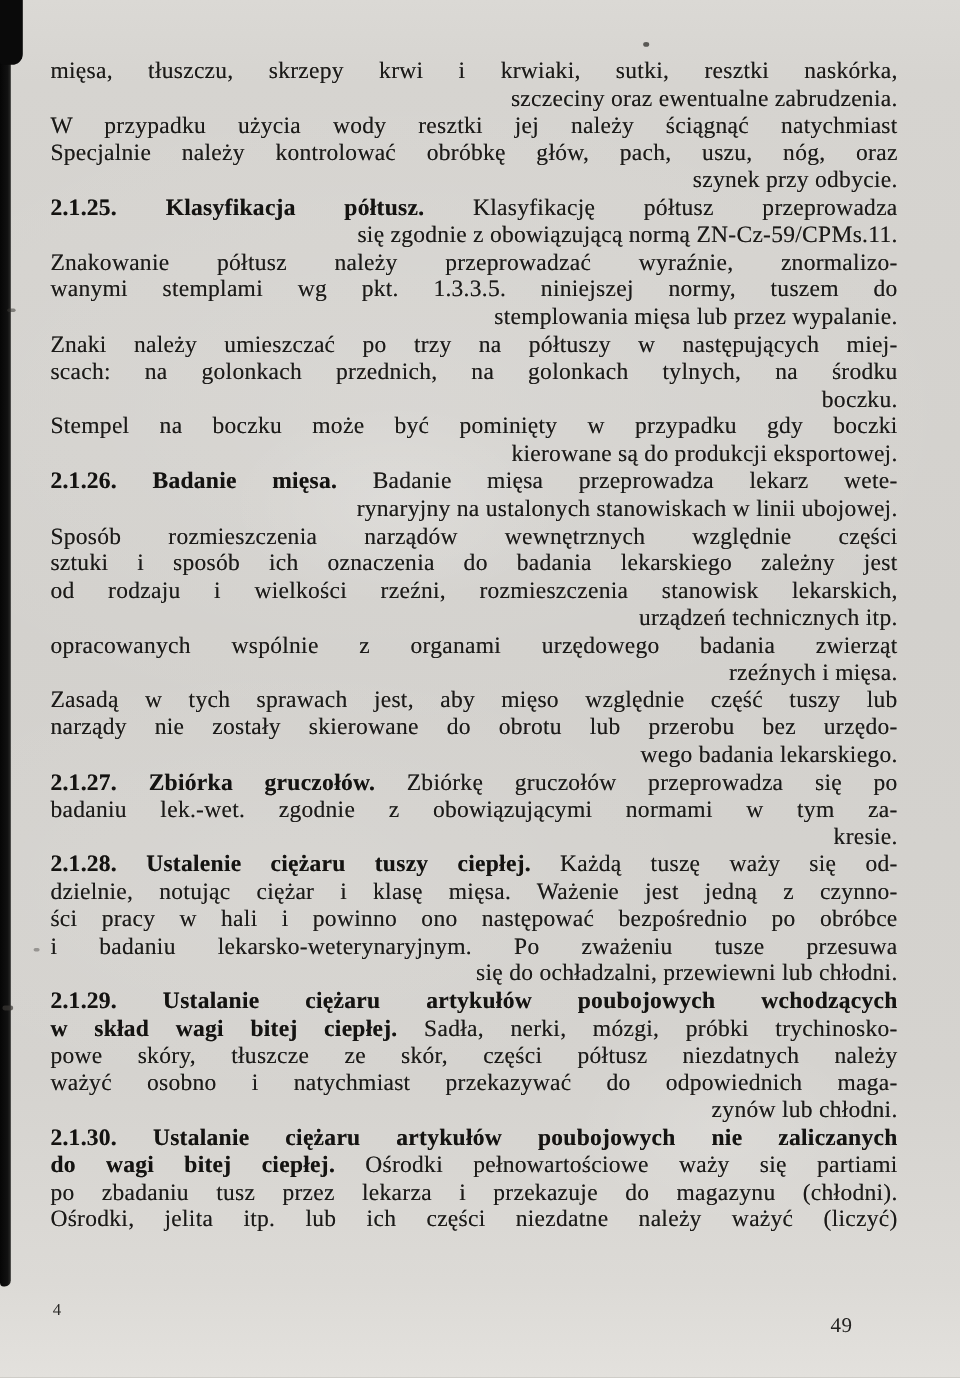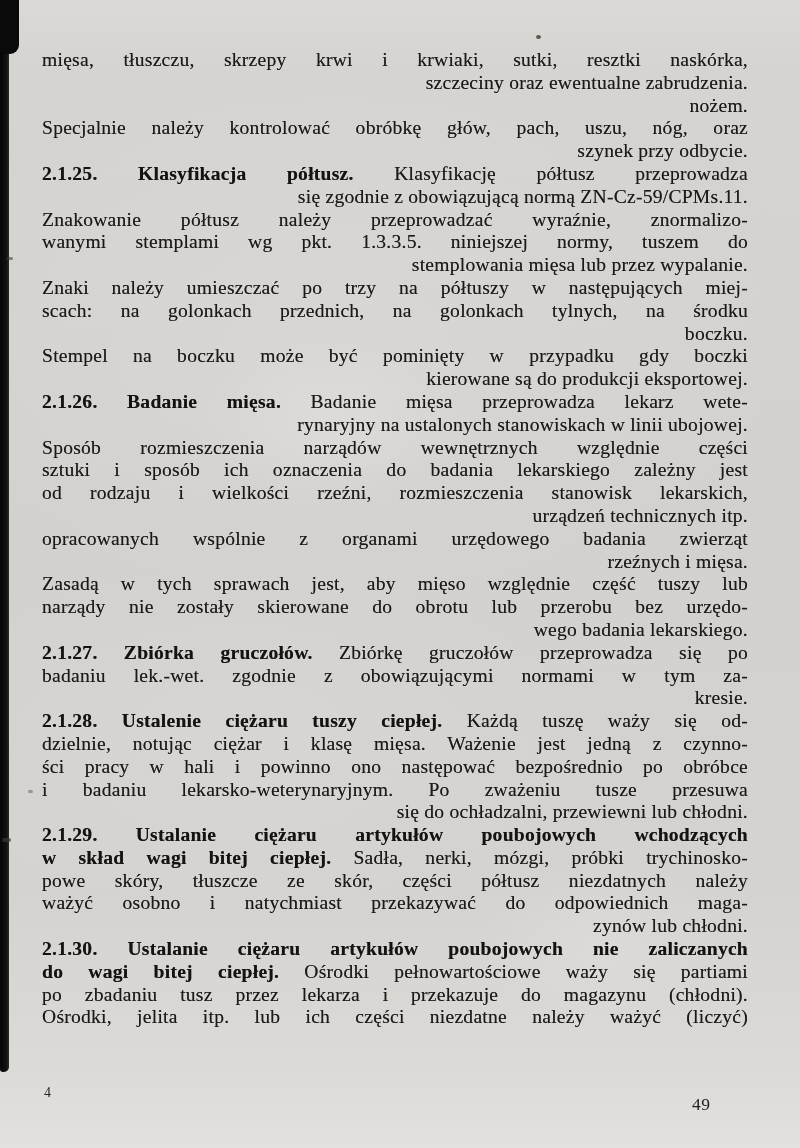--- a/index.html
+++ b/index.html
@@ -63,21 +63,21 @@
   <div class="crease1"></div>
   <div class="crease2"></div>
   <div class="speck s1"></div>
   <div class="speck s2"></div>
   <div class="speck s3"></div>
   <div class="speck s4"></div>
 
   <div class="textblock">
       <div class="line j"><span class="seg">mięsa, tłuszczu, skrzepy krwi i krwiaki, sutki, resztki naskórka,</span></div>
       <div class="line"><span class="seg">szczeciny oraz ewentualne zabrudzenia.</span></div>
-      <div class="line"><span class="seg">nożem.</span></div>
+      <div class="line j"><span class="seg">W przypadku użycia wody resztki jej należy ściągnąć natychmiast</span></div>
       <div class="line j"><span class="seg">Specjalnie należy kontrolować obróbkę głów, pach, uszu, nóg, oraz</span></div>
       <div class="line"><span class="seg">szynek przy odbycie.</span></div>
       <div class="line j"><span class="seg b">2.1.25. Klasyfikacja półtusz.</span><span class="seg"> Klasyfikację półtusz przeprowadza</span></div>
       <div class="line"><span class="seg">się zgodnie z obowiązującą normą ZN-Cz-59/CPMs.11.</span></div>
       <div class="line j"><span class="seg">Znakowanie półtusz należy przeprowadzać wyraźnie, znormalizo-</span></div>
       <div class="line j"><span class="seg">wanymi stemplami wg pkt. 1.3.3.5. niniejszej normy, tuszem do</span></div>
       <div class="line"><span class="seg">stemplowania mięsa lub przez wypalanie.</span></div>
       <div class="line j"><span class="seg">Znaki należy umieszczać po trzy na półtuszy w następujących miej-</span></div>
       <div class="line j"><span class="seg">scach: na golonkach przednich, na golonkach tylnych, na środku</span></div>
       <div class="line"><span class="seg">boczku.</span></div>

